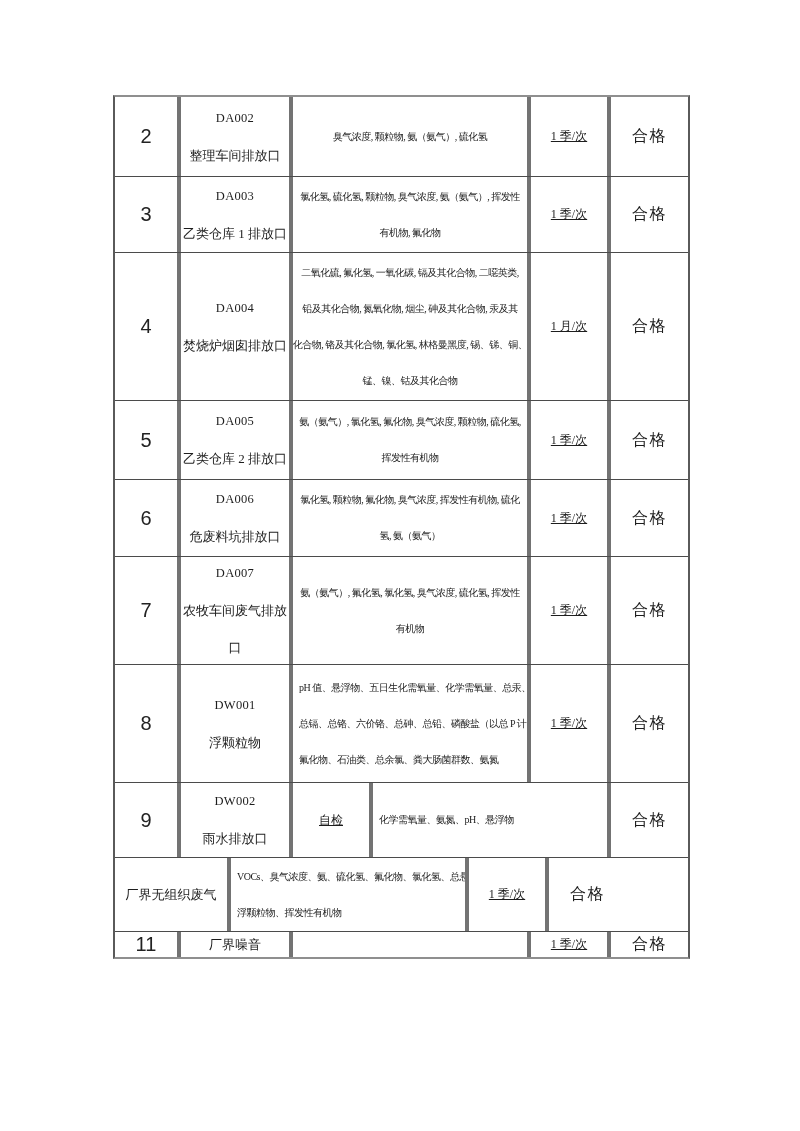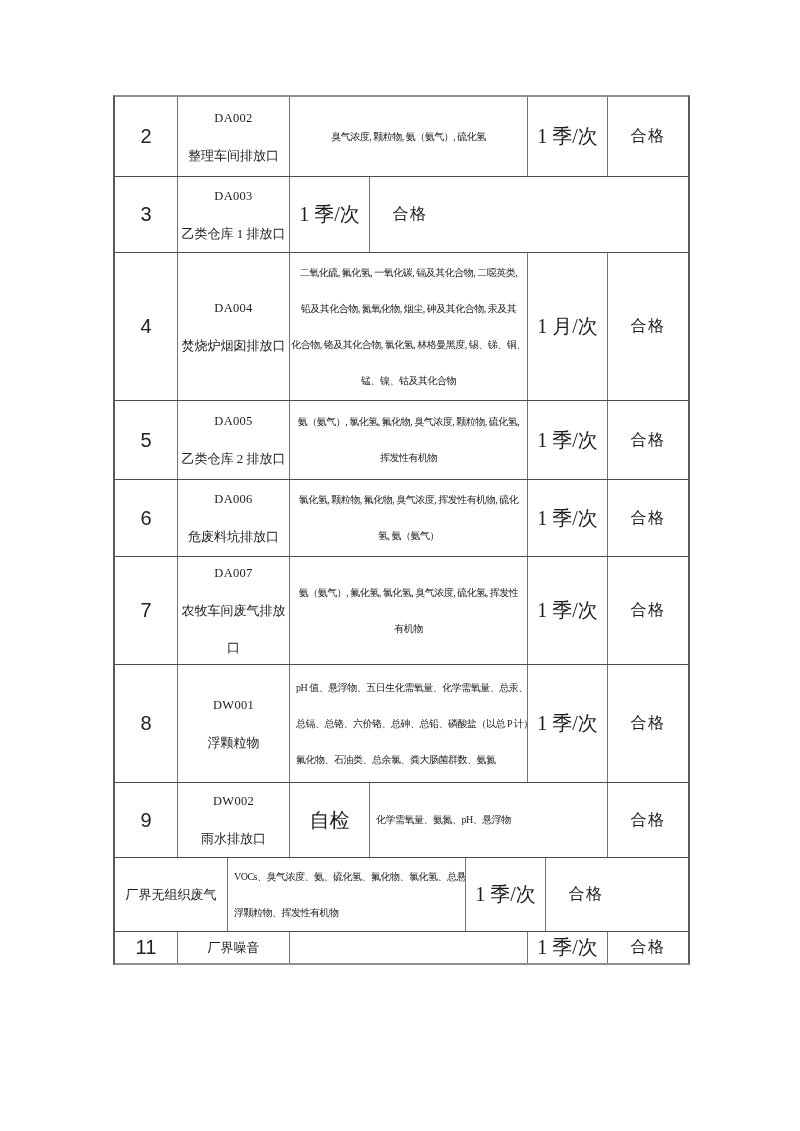--- a/index.html
+++ b/index.html
@@ -11,38 +11,38 @@
     position:absolute;left:113px;top:95px;width:573px;
     border:2px solid #5a5a5a;border-top-color:#8f8f8f;border-bottom-color:#8f8f8f;
     box-sizing:content-box;background:#ffffff;
   }
   .trow{display:flex;box-sizing:border-box;}
   .trow + .trow{border-top:1px solid #4b4b4b;}
   .cell{
     box-sizing:border-box;display:flex;flex-direction:column;
     justify-content:center;align-items:center;overflow:hidden;
   }
-  .cell + .cell{border-left:1px solid #737373;}
+  .cell + .cell{border-left:4px solid #737373;}
   .c-num{
     width:62px;flex:0 0 62px;
     font-family:"Liberation Sans","DejaVu Sans",sans-serif;
     font-size:20px;color:#222222;
   }
   .c-outlet{
     width:112px;flex:0 0 112px;font-size:13px;line-height:37px;
     white-space:pre;text-align:center;padding:0 3px;
   }
   .c-outlet .code{font-size:12.5px;letter-spacing:0.3px;}
   .c-outlet .oname{font-size:13px;}
   .c-poll{
     width:238px;flex:0 0 238px;font-size:10px;line-height:36px;
     white-space:pre;letter-spacing:-0.5px;text-align:center;padding:0 6px;
   }
   .c-poll.left{align-items:flex-start;text-align:left;}
-  .c-freq{width:80px;flex:0 0 80px;font-size:20px;white-space:pre;}
+  .c-freq{width:80px;flex:0 0 80px;font-size:12px;white-space:pre;text-decoration:underline;}
   .c-result{width:81px;flex:0 0 81px;font-size:16px;letter-spacing:1.5px;}
 </style>
 </head>
 <body>
 
 <div class="page">
   <div class="tbl">
 
     <div class="trow" style="height:79px">
       <div class="cell c-num">2</div>
@@ -54,20 +54,22 @@
       <div class="cell c-freq">1 季/次</div>
       <div class="cell c-result">合格</div>
     </div>
 
     <div class="trow" style="height:76px">
       <div class="cell c-num">3</div>
       <div class="cell c-outlet">
         <div class="code">DA003</div>
         <div class="oname">乙类仓库 1 排放口</div>
       </div>
+      <div class="cell c-poll">氯化氢, 硫化氢, 颗粒物, 臭气浓度, 氨（氨气）, 挥发性
+有机物, 氟化物</div>
       <div class="cell c-freq">1 季/次</div>
       <div class="cell c-result">合格</div>
     </div>
 
     <div class="trow" style="height:148px">
       <div class="cell c-num">4</div>
       <div class="cell c-outlet">
         <div class="code">DA004</div>
         <div class="oname">焚烧炉烟囱排放口</div>
       </div>
@@ -144,21 +146,21 @@
       <div class="cell c-outlet">
         <div class="code"></div>
         <div class="oname">厂界无组织废气</div>
       </div>
       <div class="cell c-poll left">VOCs、臭气浓度、氨、硫化氢、氟化物、氯化氢、总悬
 浮颗粒物、挥发性有机物</div>
       <div class="cell c-freq">1 季/次</div>
       <div class="cell c-result">合格</div>
     </div>
 
-    <div class="trow" style="height:32px">
+    <div class="trow" style="height:26px">
       <div class="cell c-num">11</div>
       <div class="cell c-outlet">
         <div class="code"></div>
         <div class="oname">厂界噪音</div>
       </div>
       <div class="cell c-poll"></div>
       <div class="cell c-freq">1 季/次</div>
       <div class="cell c-result">合格</div>
     </div>
 

